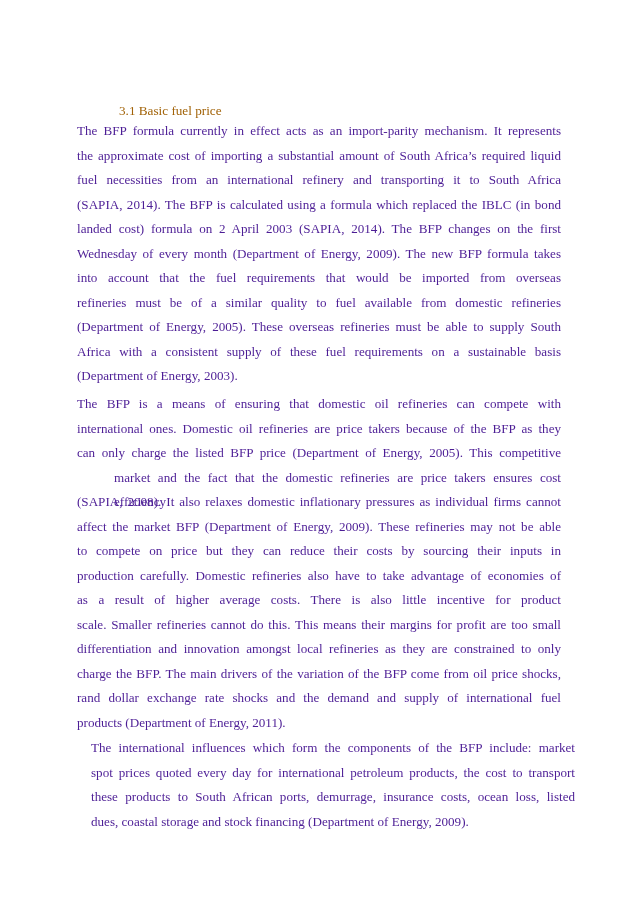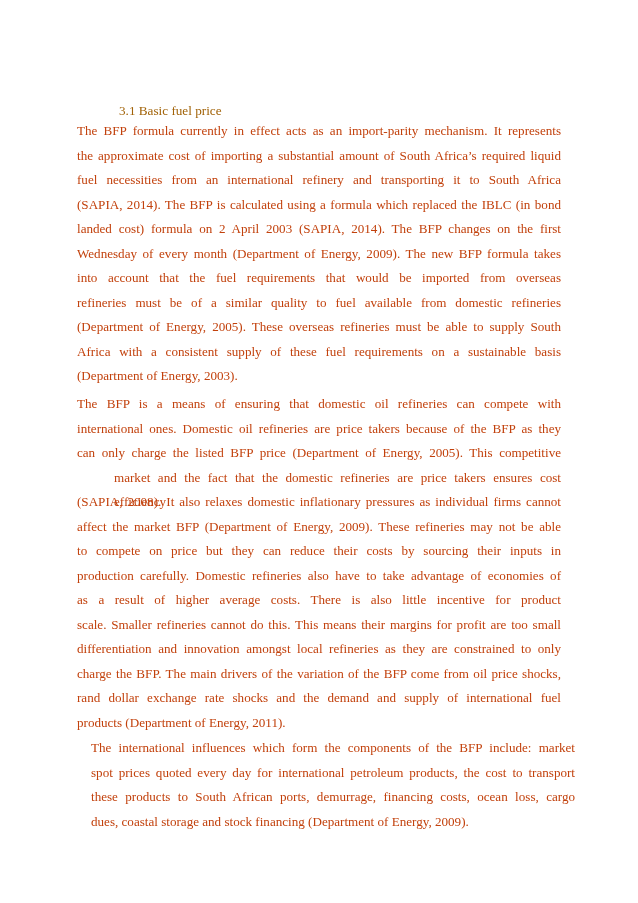--- a/index.html
+++ b/index.html
@@ -6,21 +6,21 @@
   body { width: 638px; height: 903px; position: relative; overflow: hidden; }
   .page { position: absolute; left: 0; top: 0; width: 638px; height: 903px; background: #fff; }
   .heading {
     position: absolute; left: 119px; top: 77px;
     font-family: "Liberation Serif", serif; font-weight: normal; font-size: 13.2px;
     color: #a16207; white-space: nowrap; margin-top: 26px;
   }
   .para { position: absolute; left: 77px; width: 484px; }
   .line {
     display: block; height: 24.5px; line-height: 24.5px;
-    font-family: "Liberation Serif", serif; font-size: 13.1px; color: #c2410c;
+    font-family: "Liberation Serif", serif; font-size: 13.1px; color: #4c1d95;
     text-align: justify; text-align-last: justify; white-space: nowrap; overflow: visible;
   }
   .line.last { text-align-last: left; }
   #p1 { top: 119px; }
   #p2 { top: 392px; }
   #p3 { top: 736px; margin-left: 14px; }
 </style>
 </head>
 <body>
 
@@ -54,16 +54,16 @@
     <span class="line" style="white-space: normal;">scale. Smaller refineries cannot do this. This means their margins for profit are too small</span>
     <span class="line" style="white-space: normal;">differentiation and innovation amongst local refineries as they are constrained to only</span>
     <span class="line" style="white-space: normal;">charge the BFP. The main drivers of the variation of the BFP come from oil price shocks,</span>
     <span class="line" style="white-space: normal;">rand dollar exchange rate shocks and the demand and supply of international fuel</span>
     <span class="line last" style="white-space: normal;">products (Department of Energy, 2011).</span>
   </div>
 
   <div class="para" id="p3">
     <span class="line" style="white-space: normal;">The international influences which form the components of the BFP include: market</span>
     <span class="line" style="white-space: normal;">spot prices quoted every day for international petroleum products, the cost to transport</span>
-    <span class="line" style="white-space: normal;">these products to South African ports, demurrage, financing costs, ocean loss, cargo</span>
+    <span class="line" style="white-space: normal;">these products to South African ports, demurrage, insurance costs, ocean loss, listed</span>
     <span class="line last" style="white-space: normal;">dues, coastal storage and stock financing (Department of Energy, 2009).</span>
   </div>
 </div>
 
 </body></html>

